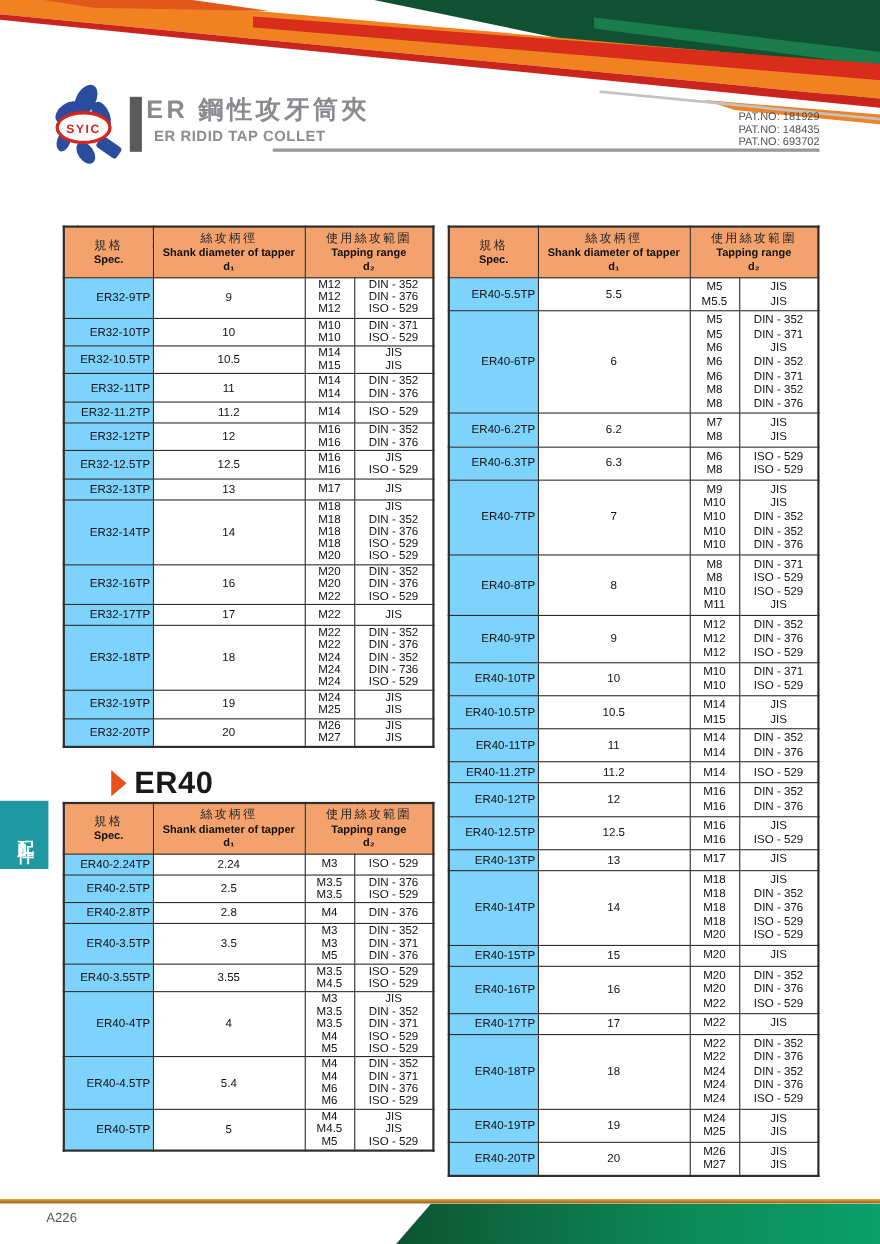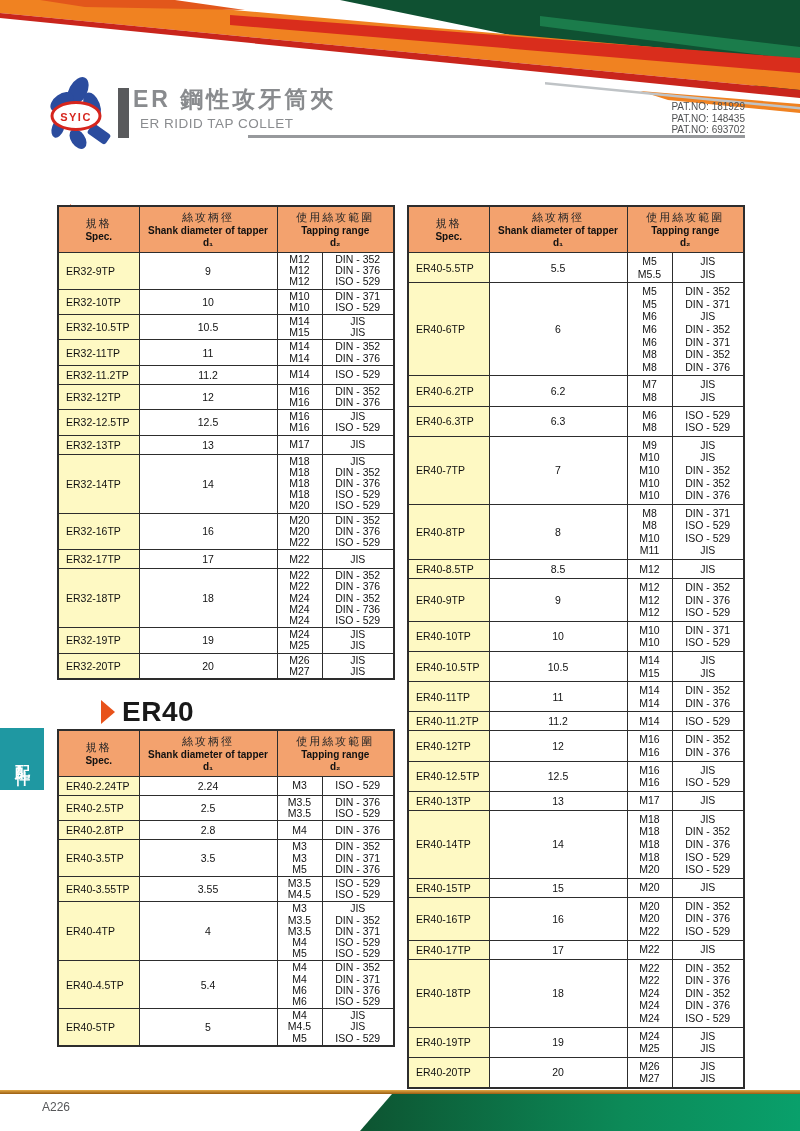--- a/index.html
+++ b/index.html
@@ -4,34 +4,34 @@
 <style>
   html,body{margin:0;padding:0;background:#e8e8e8;}
   .page{position:relative;width:800px;height:1131px;background:#fff;overflow:hidden;
         font-family:"Liberation Sans","DejaVu Sans",sans-serif;color:#111;}
   
   .banner{position:absolute;top:0;left:0;}
   
   .logo{position:absolute;left:40px;top:76px;}
   .title-bar{position:absolute;left:118px;top:88px;width:11px;height:50px;background:#595a5c;}
   .title-zh{position:absolute;left:133px;top:84px;font-size:23px;font-weight:600;color:#898b8e;letter-spacing:3px;}
-  .title-en{position:absolute;left:140px;top:116px;font-size:13.5px;font-weight:normal;color:#8a8c8f;letter-spacing:.5px;}
+  .title-en{position:absolute;left:140px;top:116px;font-size:13.5px;font-weight:bold;color:#8a8c8f;letter-spacing:.5px;}
   .title-rule{position:absolute;left:248px;top:135px;width:497px;height:3px;background:#97999c;}
   .patents{position:absolute;right:55px;top:101px;text-align:left;font-size:10px;line-height:11.5px;color:#4f5052;}
   
   .section{position:absolute;display:flex;align-items:center;gap:7px;}
   .section .txt{font-size:28px;font-weight:bold;color:#191919;letter-spacing:.5px;}
   
   table.spec-table{border-collapse:collapse;table-layout:fixed;width:336px;border:2px solid #2d2d2d;}
   .spec-table th,.spec-table td{border:1px solid #2d2d2d;vertical-align:middle;}
   .spec-table thead th{background:#F3A26E;padding:3px 1px;font-weight:normal;}
   .h-zh{font-size:11px;letter-spacing:2px;color:#272727;line-height:14px;}
   .h-en{font-size:10px;font-weight:bold;color:#111;line-height:13px;}
   .h-sub{font-size:10px;font-weight:bold;color:#111;line-height:12px;}
-  td.c-spec{background:#fef9c3;font-size:10.5px;text-align:left;padding:3px 2px 3px 7px;}
+  td.c-spec{background:#7dd3fc;font-size:10.5px;text-align:right;padding:3px 2px 3px 7px;}
   td.c-d1{text-align:center;font-size:10.5px;}
   td.c-m,td.c-std{text-align:center;font-size:10.5px;padding:1px 0;}
   .tight .c-m div,.tight .c-std div{line-height:11.2px;}
   .roomy .c-m div,.roomy .c-std div{line-height:12.6px;}
   .roomy td.c-m,.roomy td.c-std{padding:2px 0;}
   #er32-table{position:absolute;left:57px;top:205px;}
   #er40-table{position:absolute;left:57px;top:729px;}
   #er40b-table{position:absolute;left:407px;top:205px;}
   #er32-section{left:70px;top:172px;margin-top:28px;}
   #er40-section{left:57px;top:696px;padding-left:44px;}
@@ -560,30 +560,20 @@
             <div>M11</div>
           </td>
           <td class="c-std">
             <div>DIN - 371</div>
             <div>ISO - 529</div>
             <div>ISO - 529</div>
             <div>JIS</div>
           </td>
         </tr>
         <tr>
-          <td class="c-spec">ER40-8.5TP</td>
-          <td class="c-d1">8.5</td>
-          <td class="c-m">
-            <div>M12</div>
-          </td>
-          <td class="c-std">
-            <div>JIS</div>
-          </td>
-        </tr>
-        <tr>
           <td class="c-spec">ER40-9TP</td>
           <td class="c-d1">9</td>
           <td class="c-m">
             <div>M12</div>
             <div>M12</div>
             <div>M12</div>
           </td>
           <td class="c-std">
             <div>DIN - 352</div>
             <div>DIN - 376</div>

